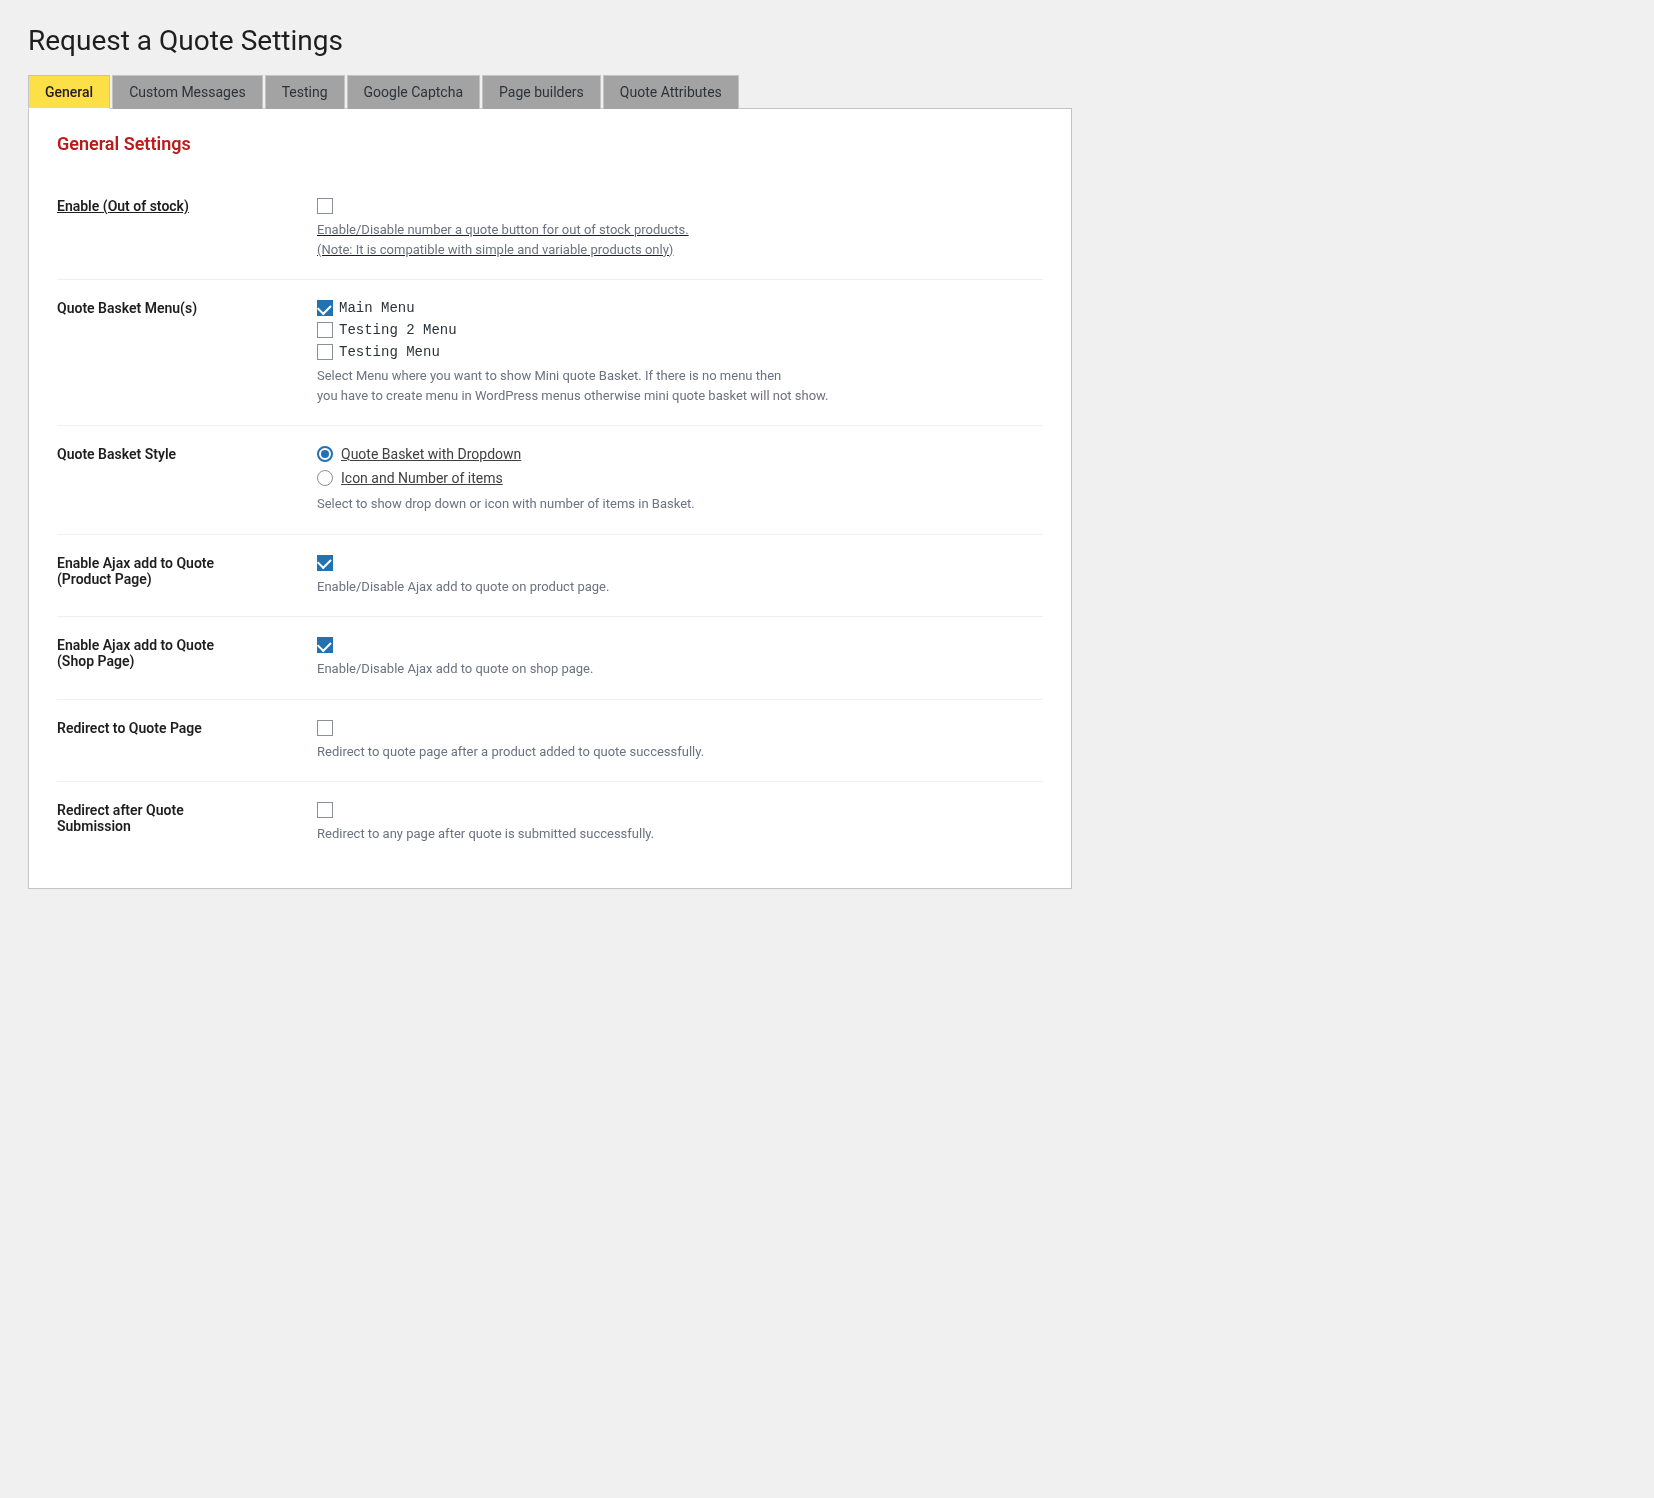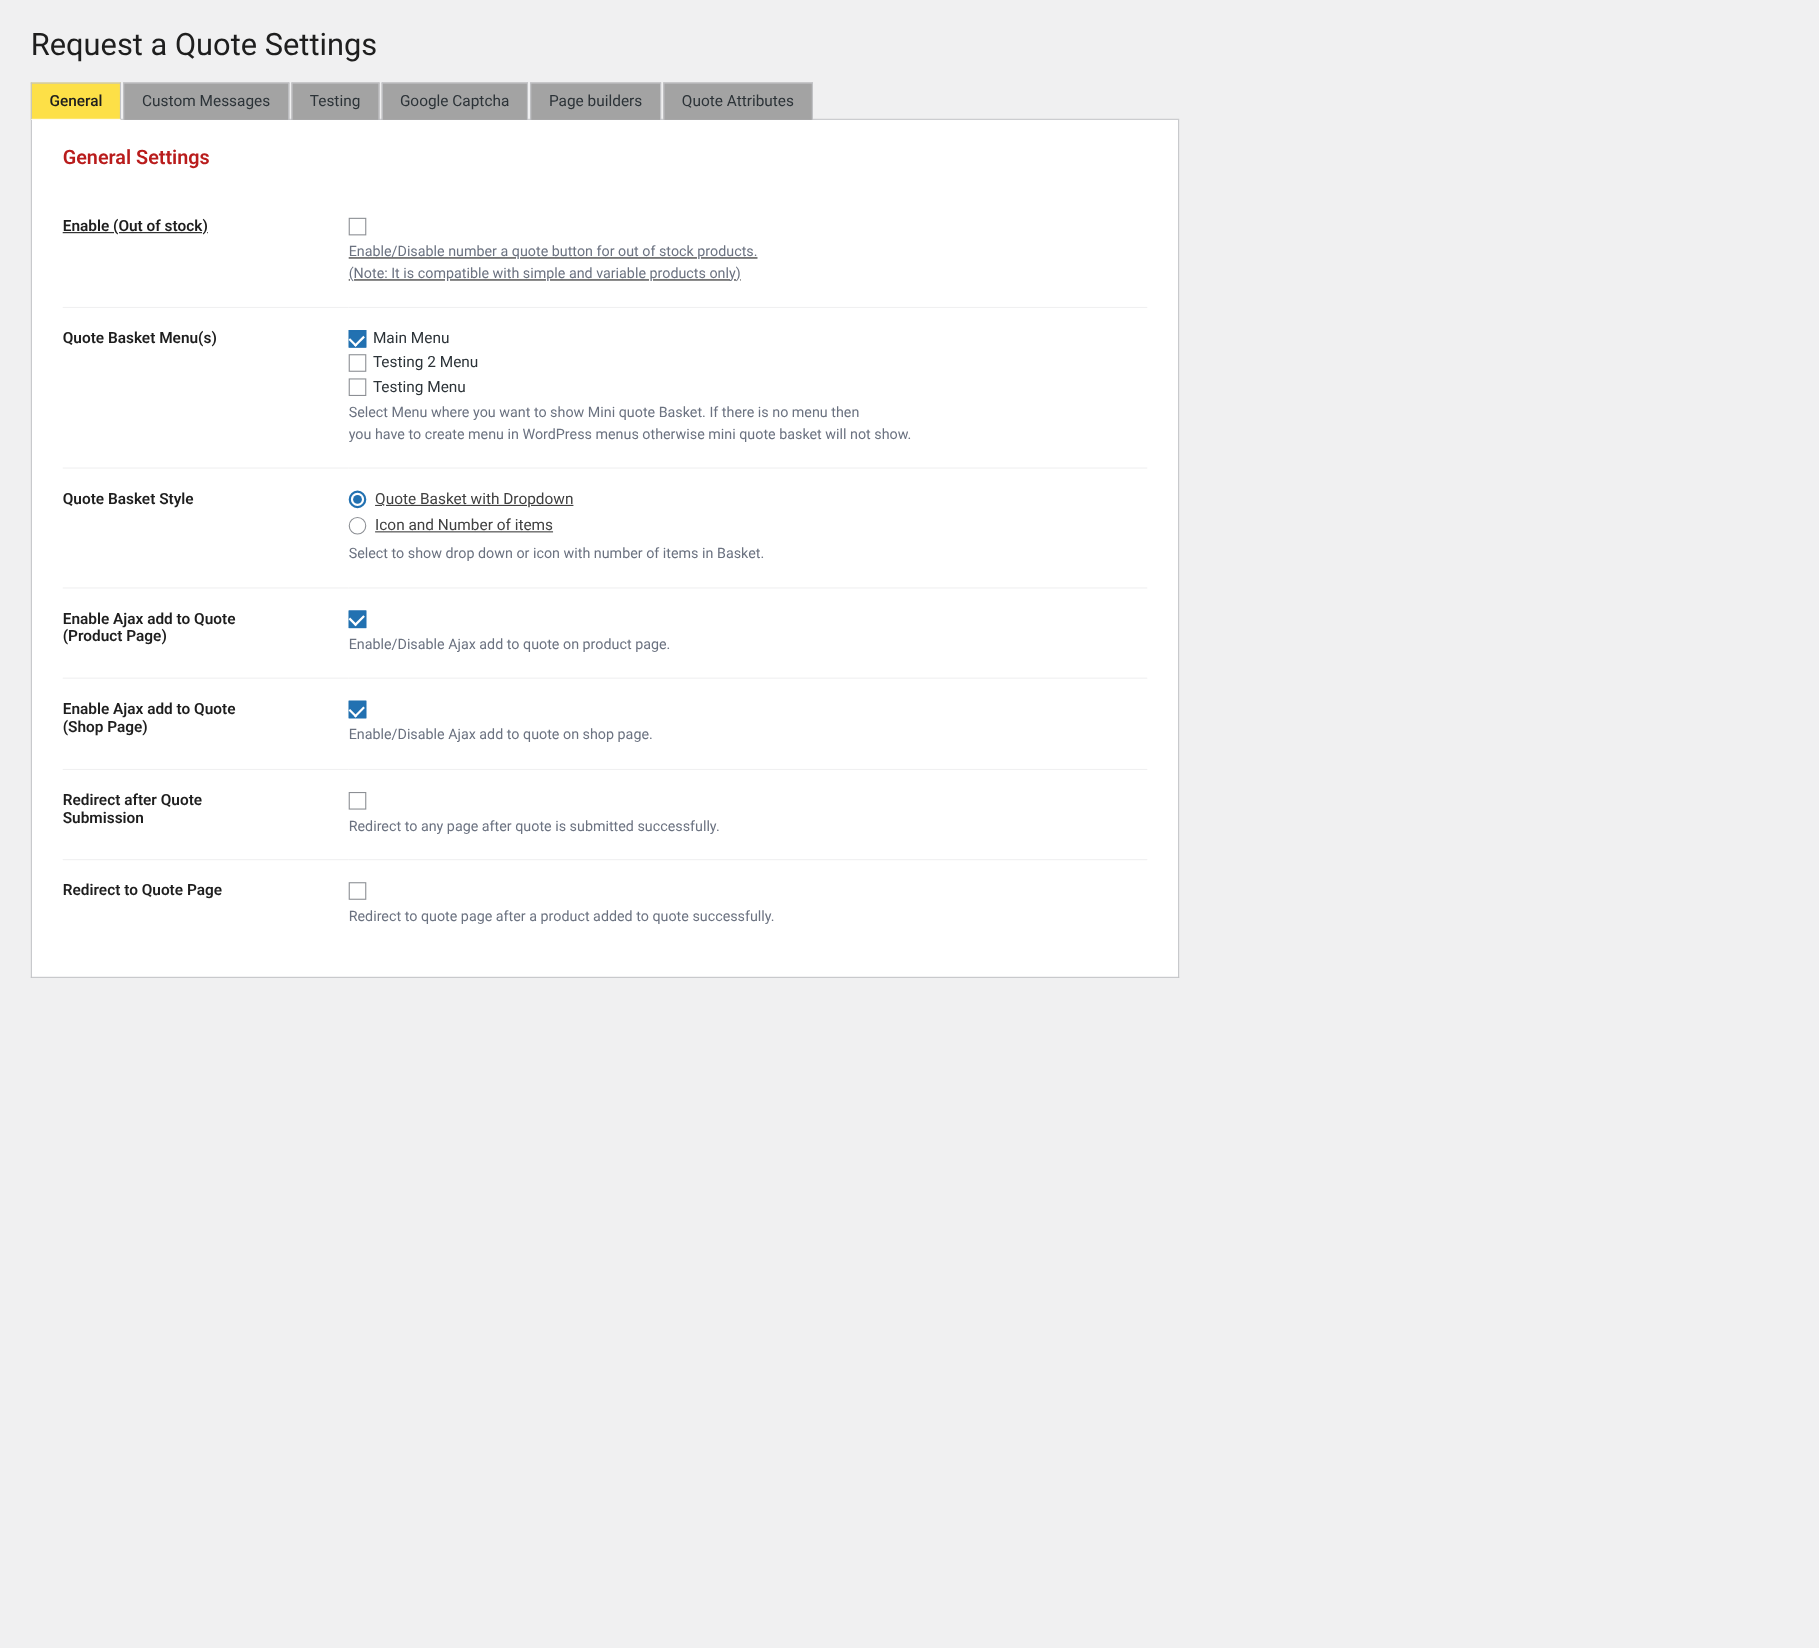--- a/index.html
+++ b/index.html
@@ -142,20 +142,21 @@
 
     .checkbox-row {
       display: flex;
       align-items: center;
       margin-bottom: 6px;
     }
 
     .checkbox-label {
       font-size: 14px;
       color: #2c3338;
+      font-family: Liberation Mono, monospace;
     }
 
     
     .radio-row {
       display: flex;
       align-items: center;
       margin-bottom: 8px;
     }
 
     .custom-radio {
@@ -291,42 +292,42 @@
           <div class="checkbox-row">
             <div class="custom-checkbox checked"></div>
           </div>
           <div class="settings-description">
             <span>Enable/Disable Ajax add to quote on shop page.</span>
           </div>
         </td>
       </tr>
 
       <tr class="settings-row">
+        <td class="settings-label">Redirect to Quote Page</td>
+        <td class="settings-control">
+          <div class="checkbox-row">
+            <div class="custom-checkbox"></div>
+          </div>
+          <div class="settings-description">
+            <span>Redirect to quote page after a product added to quote successfully.</span>
+          </div>
+        </td>
+      </tr>
+
+      <tr class="settings-row">
         <td class="settings-label">
           <span>Redirect after Quote</span><br>
           <span>Submission</span>
         </td>
         <td class="settings-control">
           <div class="checkbox-row">
             <div class="custom-checkbox"></div>
           </div>
           <div class="settings-description">
             <span>Redirect to any page after quote is submitted successfully.</span>
-          </div>
-        </td>
-      </tr>
-
-      <tr class="settings-row">
-        <td class="settings-label">Redirect to Quote Page</td>
-        <td class="settings-control">
-          <div class="checkbox-row">
-            <div class="custom-checkbox"></div>
-          </div>
-          <div class="settings-description">
-            <span>Redirect to quote page after a product added to quote successfully.</span>
           </div>
         </td>
       </tr>
 
     </tbody>
       </table>
   </div>
 </div>
 
 </body></html>

